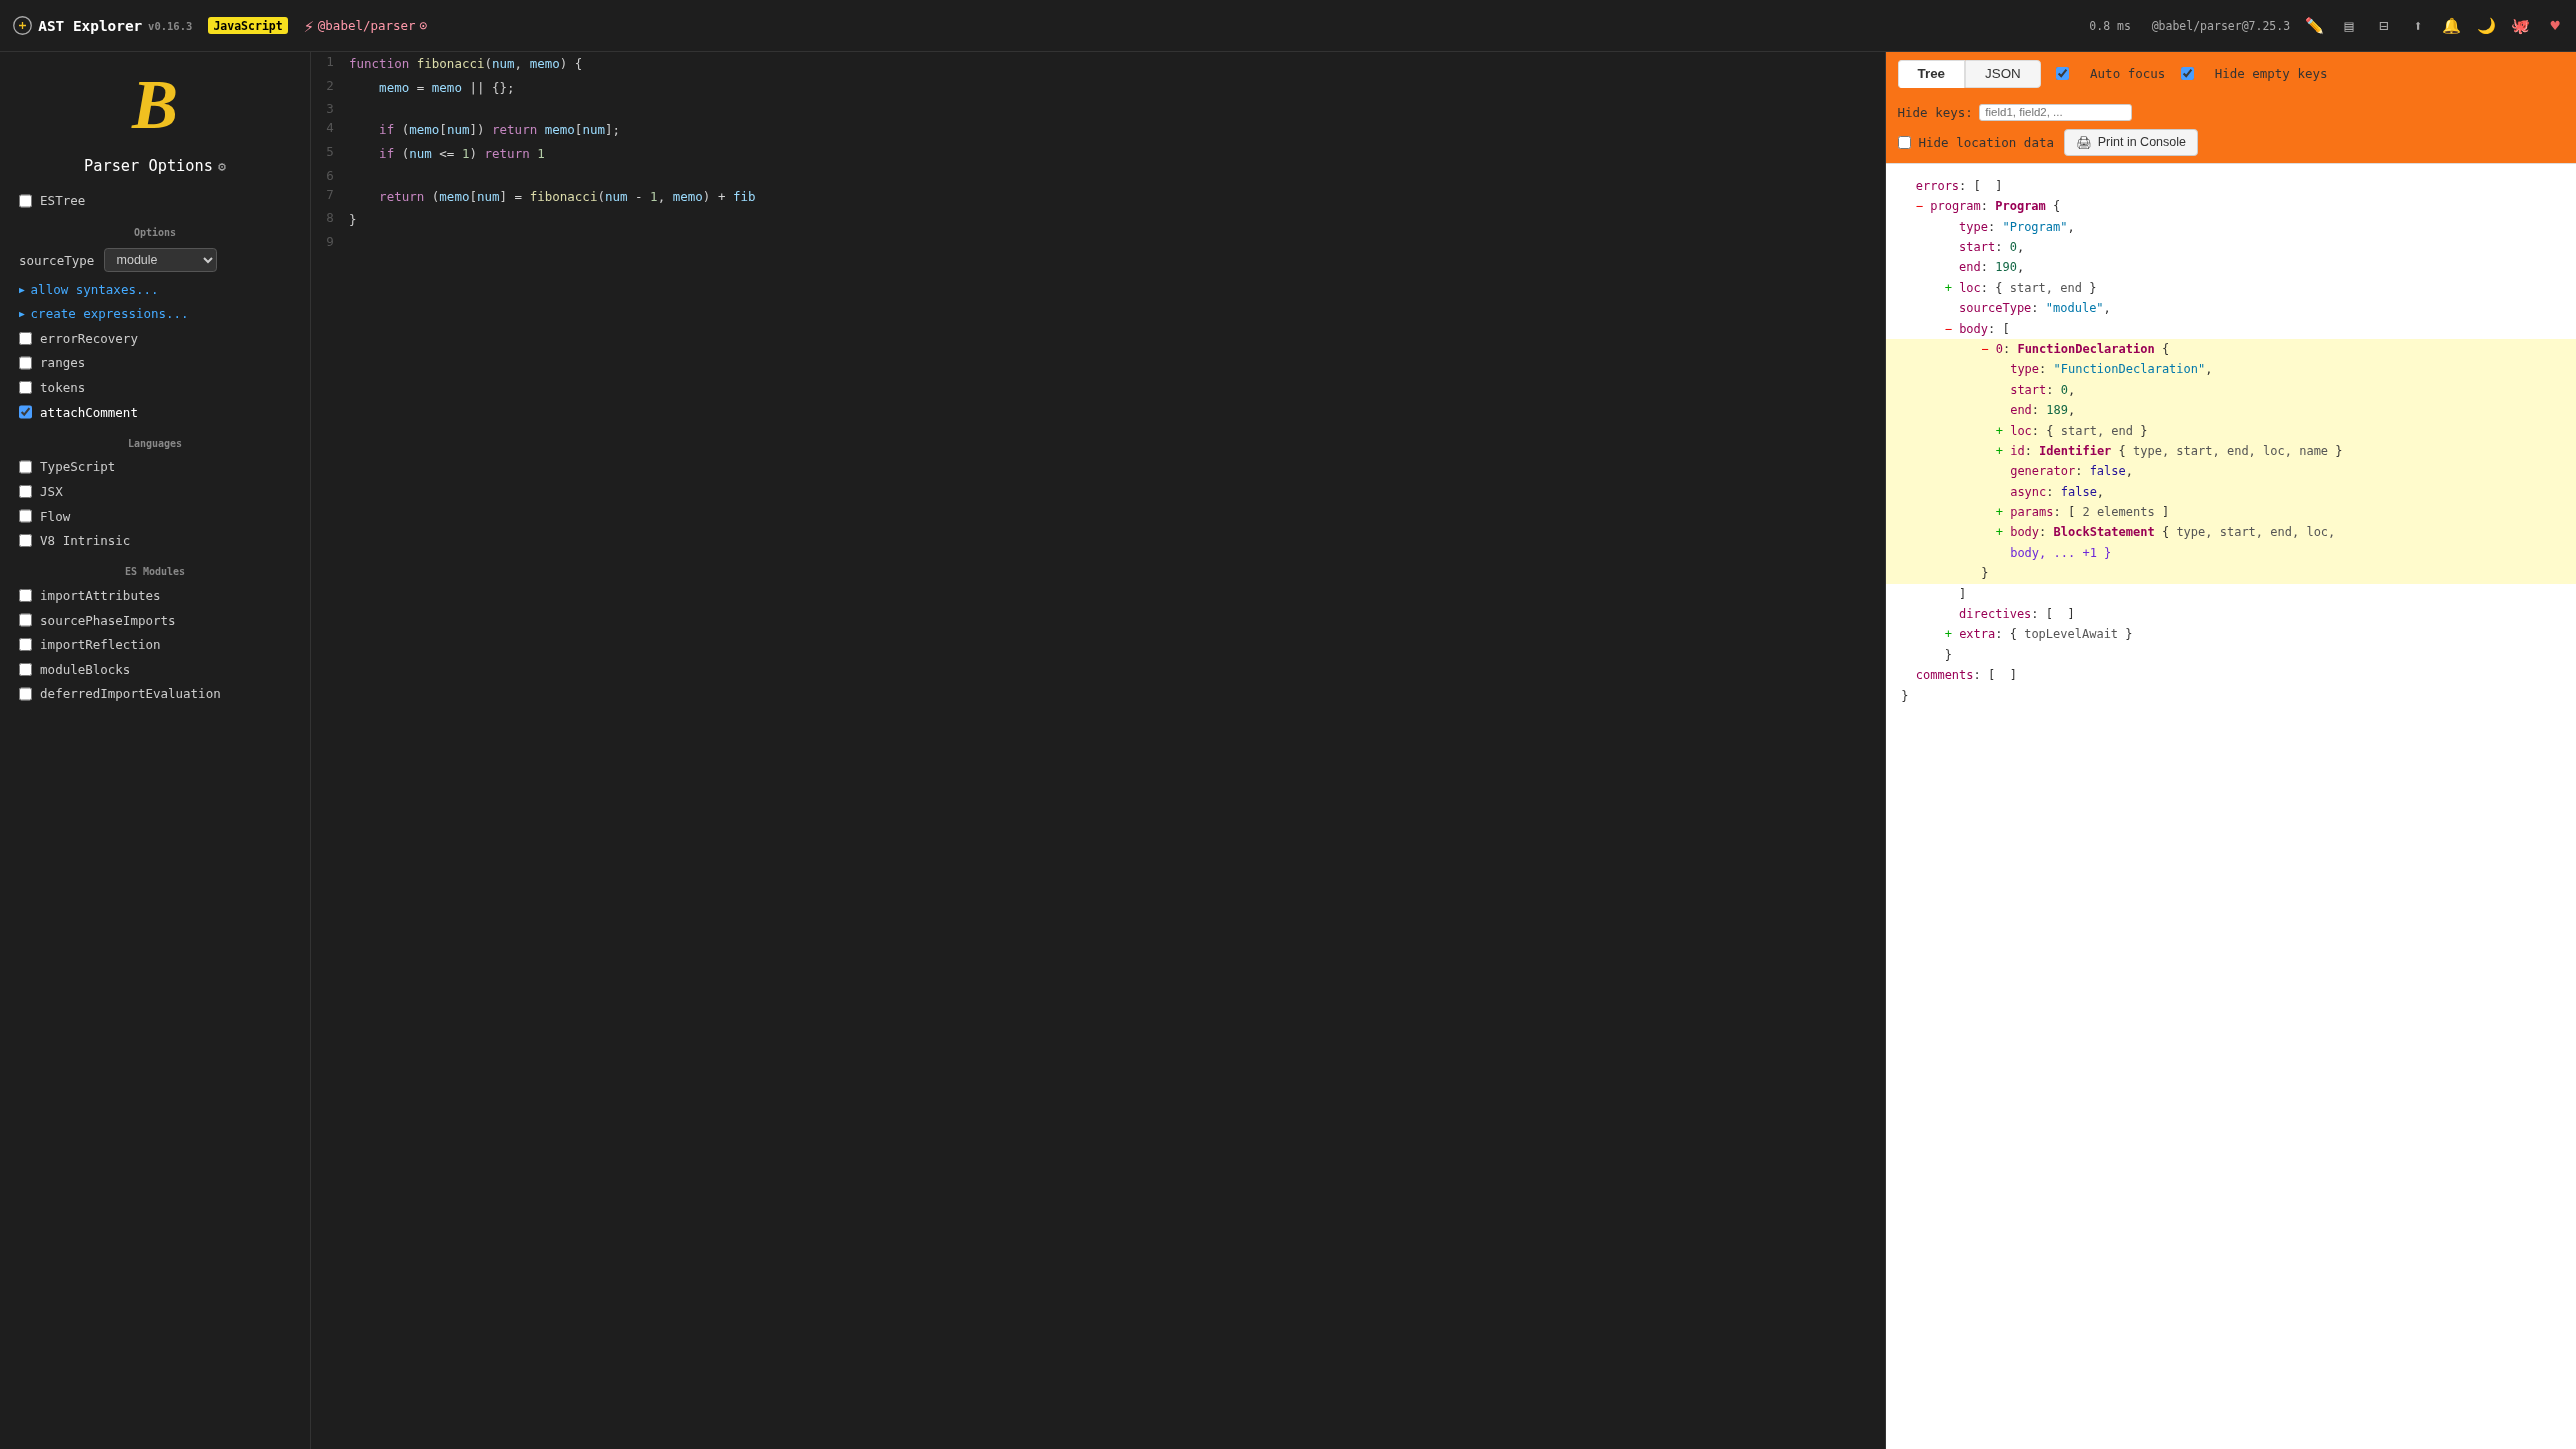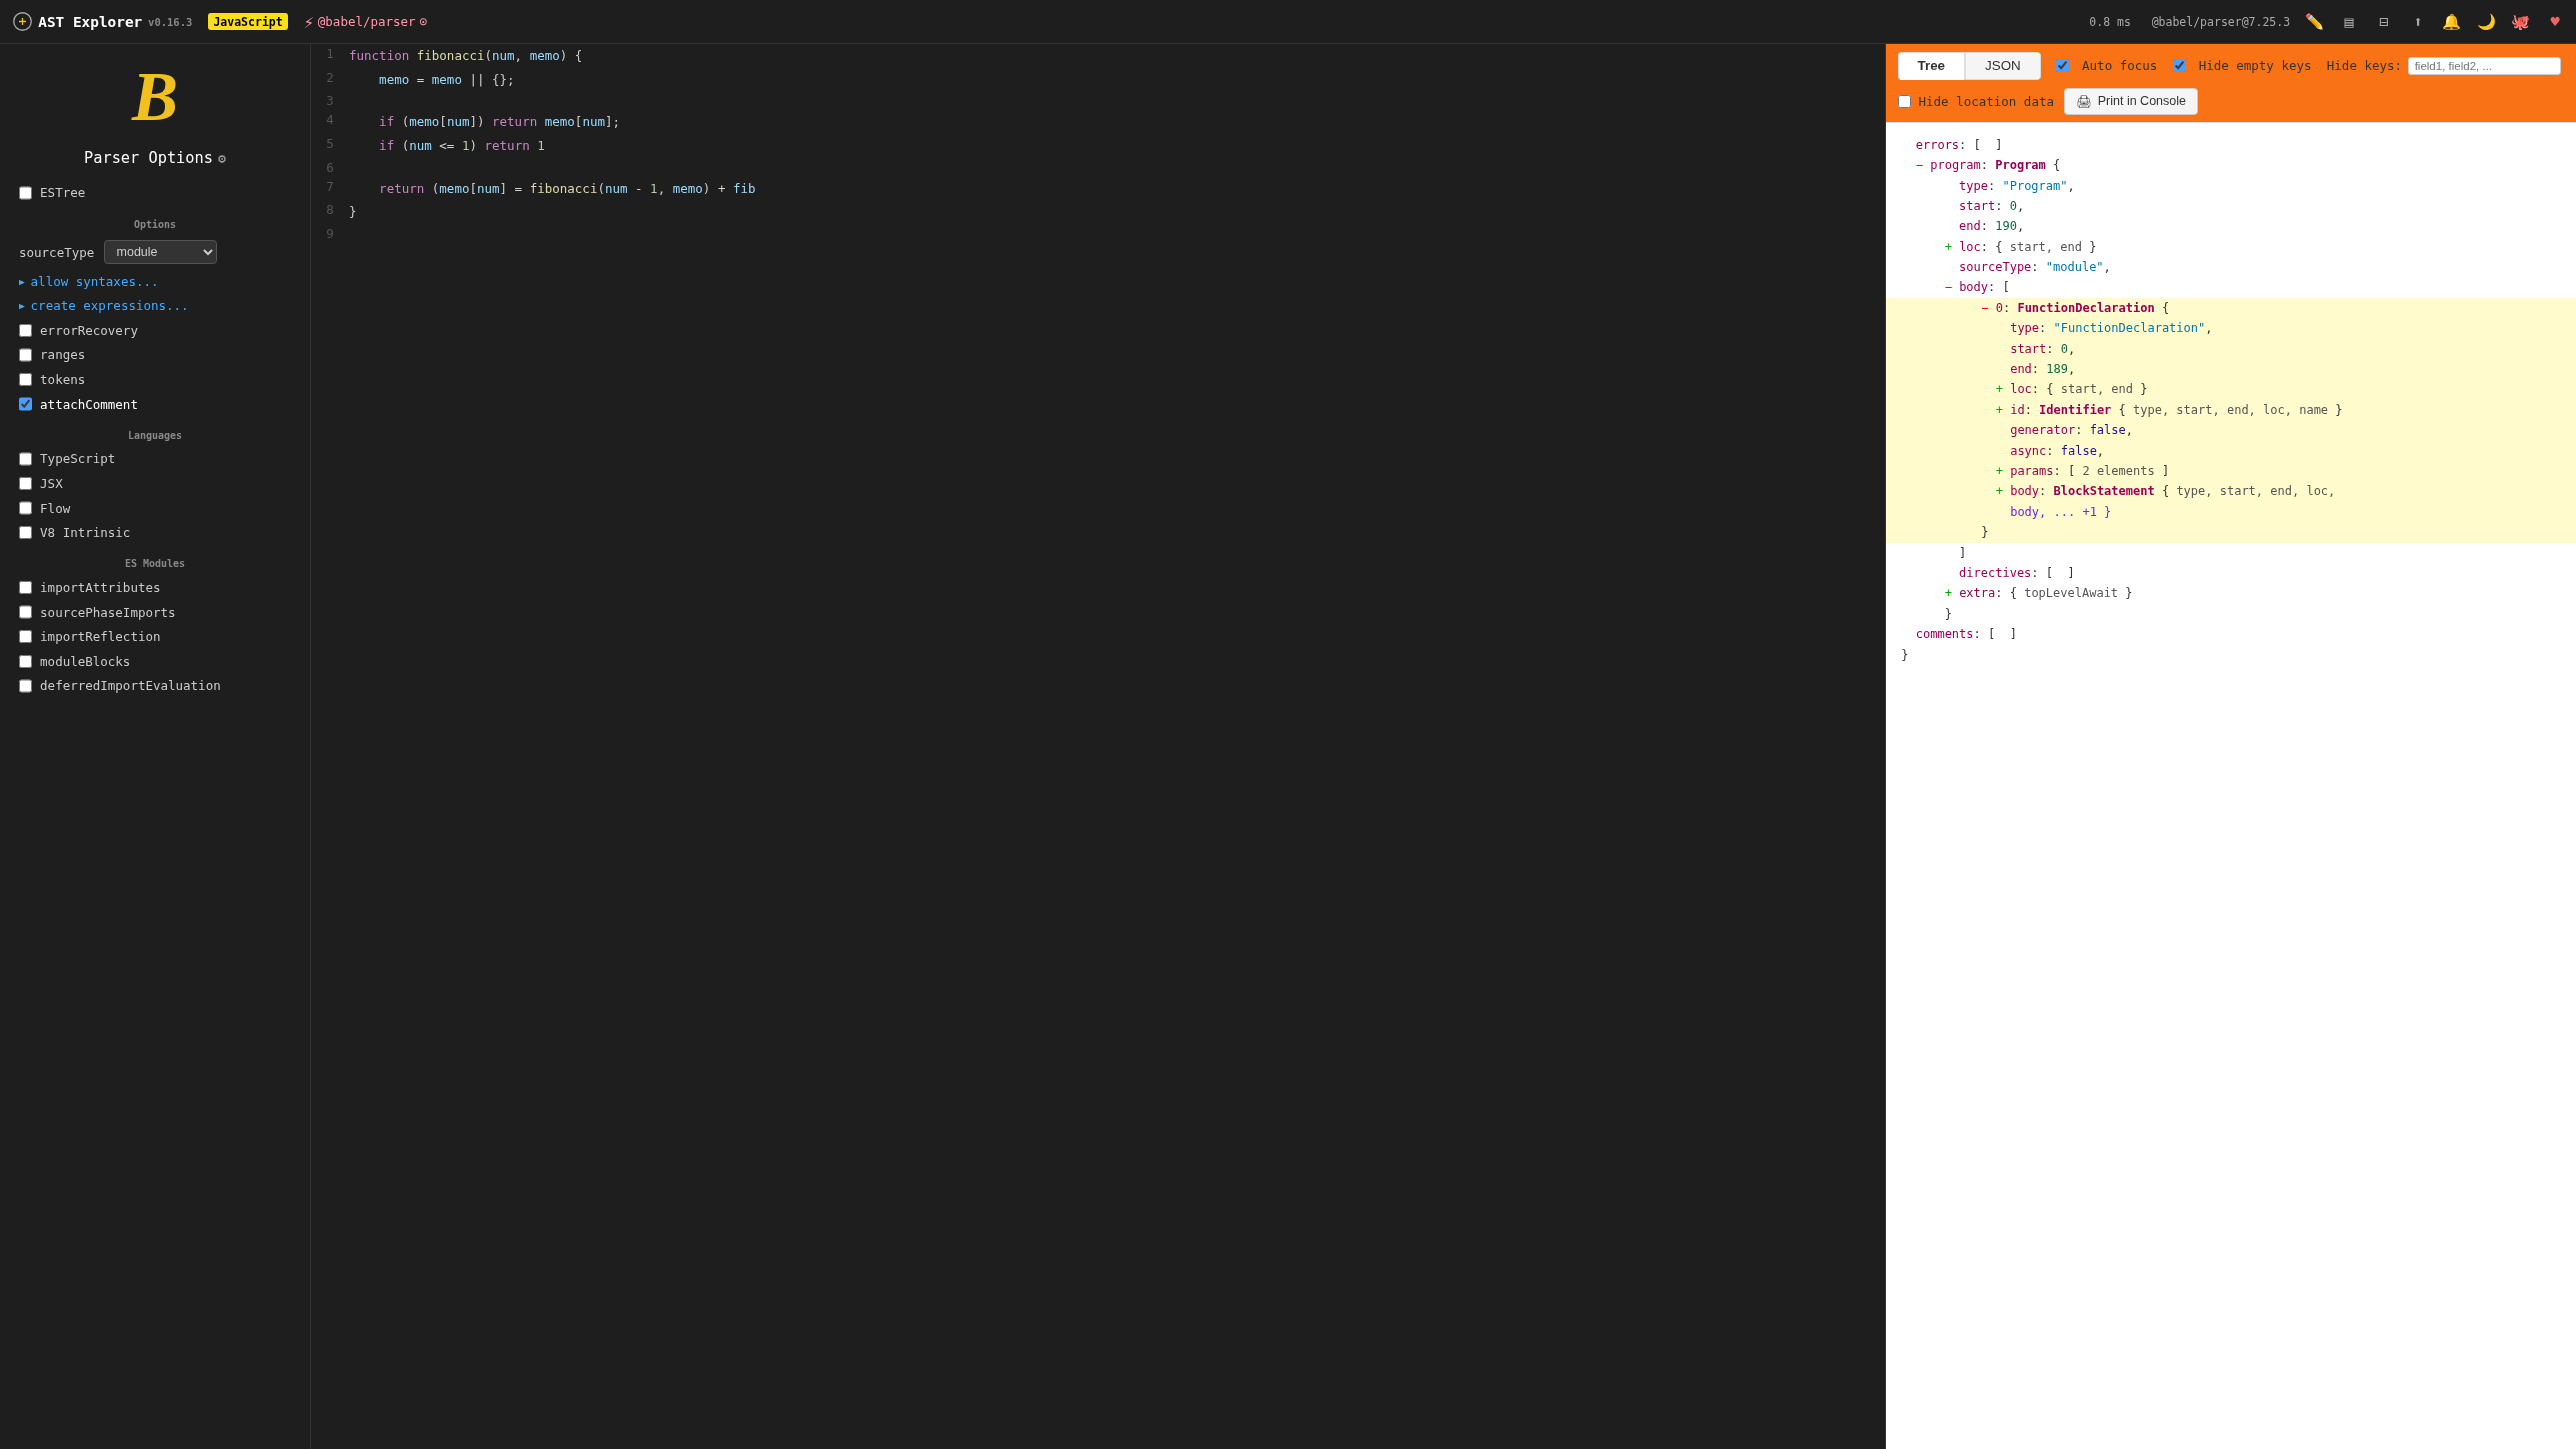--- a/index.html
+++ b/index.html
@@ -1,21 +1,21 @@
 <!DOCTYPE html>
 <html><head>
   <meta charset="utf-8">
   <style>
     * { box-sizing: border-box; margin: 0; padding: 0; }
     body { font-family: 'Menlo', 'Monaco', 'Consolas', monospace; background: #1a1a1a; color: #ccc; height: 100vh; overflow: hidden; }
 
     
     #topbar {
       display: flex; align-items: center; background: #1e1e1e; border-bottom: 1px solid #333;
-      height: 44px; padding: 0 11.5px; gap: 15.3px;
+      height: 52px; padding: 0 11.5px; gap: 15.3px;
     }
     #topbar .logo { display: flex; align-items: center; gap: 5.8px; color: #fff; font-size: 14.4px; font-weight: bold; }
     #topbar .logo .icon { width: 21px; height: 21px; }
     #topbar .version { color: #888; font-size: 10.5px; }
     #topbar .parser-badge { background: #f7df1e; color: #000; font-size: 11.5px; font-weight: bold; padding: 1.9px 5.8px; border-radius: 2.9px; }
     #topbar .babel-badge { display: flex; align-items: center; gap: 3.8px; color: #f9a; font-size: 12.5px; }
     #topbar .topbar-right { margin-left: auto; display: flex; align-items: center; gap: 15.3px; color: #aaa; font-size: 12.5px; }
     #topbar .perf { color: #aaa; font-size: 11.5px; }
     .topbar-icon { width: 19px; height: 19px; display: inline-flex; align-items: center; justify-content: center; cursor: pointer; color: #aaa; font-size: 15.3px; }
 
@@ -67,21 +67,21 @@
     #ast-panel { width: 690px; min-width: 690px; background: #fff; color: #333; overflow-y: auto; display: flex; flex-direction: column; }
 
     
     .ast-toolbar { background: #f97316; border-bottom: 1px solid #ddd; padding: 7.7px 11.5px; display: flex; flex-direction: column; gap: 7.7px; }
     .ast-tabs { display: flex; gap: 0; }
     .ast-tab { padding: 5.8px 19px; font-size: 13.4px; border: 1px solid #ddd; cursor: pointer; background: #f5f5f5; color: #333; }
     .ast-tab:first-child { border-radius: 3.8px 0 0 3.8px; }
     .ast-tab:last-child { border-radius: 0 3.8px 3.8px 0; }
     .ast-tab.active { background: #fff; border-bottom-color: #fff; font-weight: bold; }
     .ast-checkboxes { display: flex; align-items: center; gap: 15.3px; font-size: 12.5px; color: #333; }
-    .ast-checkboxes label { display: flex; align-items: center; gap: 13px; cursor: pointer; }
+    .ast-checkboxes label { display: flex; align-items: center; gap: 21px; cursor: pointer; }
     .ast-checkboxes input { accent-color: #4a9eff; cursor: pointer; }
     .hide-keys-input { border: 1px solid #ccc; border-radius: 2.9px; padding: 1.9px 5.8px; font-size: 11.5px; color: #999; width: 153px; }
     .ast-toolbar-row2 { display: flex; align-items: center; gap: 9.6px; }
     .hide-location-row { display: flex; align-items: center; gap: 8px; font-size: 12.5px; }
     .print-console-btn { display: flex; align-items: center; gap: 5.8px; background: #f5f5f5; border: 1px solid #ccc; border-radius: 3.8px; padding: 4.8px 11.5px; font-size: 12.5px; cursor: pointer; color: #333; }
 
     
     .ast-tree { padding: 11.5px 15.3px; font-size: 12px; font-family: 'Menlo', monospace; line-height: 1.7; flex: 1; }
     .ast-line { white-space: pre; }
     .ast-key { color: #905; }

